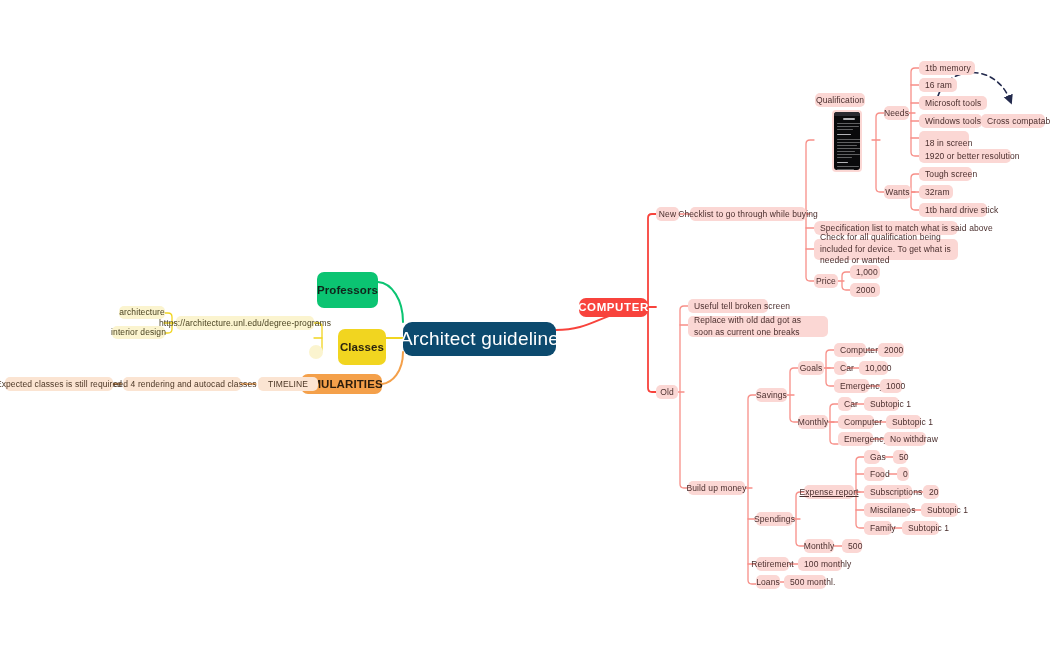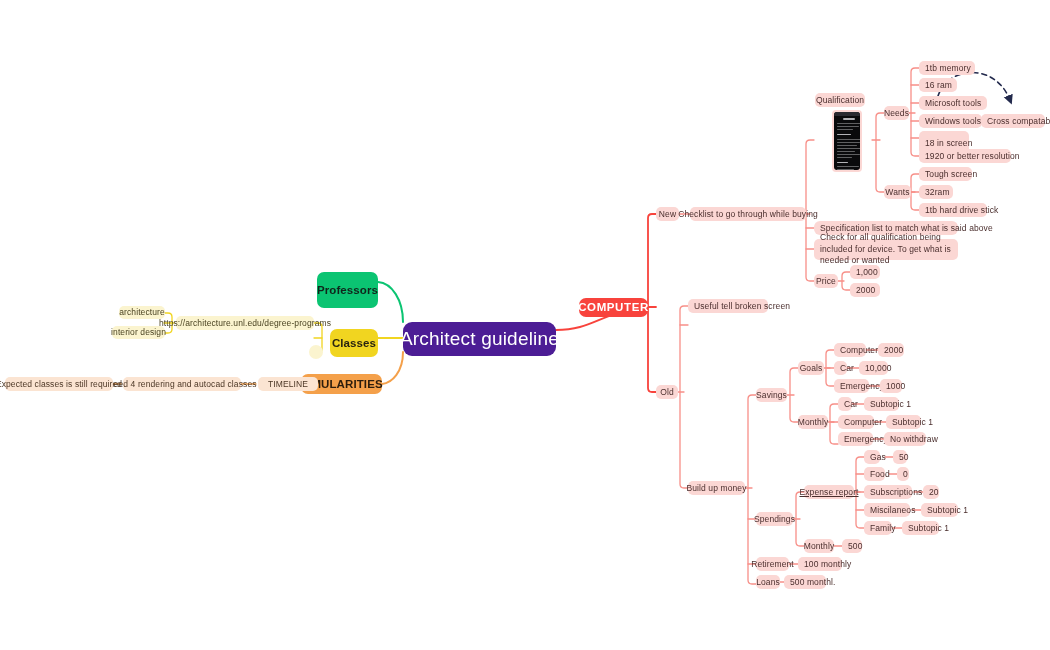--- a/index.html
+++ b/index.html
@@ -23,21 +23,21 @@
     justify-content:center;
     text-align:center;
     line-height:1.25;
     white-space:nowrap;
     letter-spacing:.1px;
   }
   .node.wrap{white-space:normal;}
 
   
   .root{
-    background:#4c1d95;color:#ffffff;
+    background:#0c4a6e;color:#ffffff;
     font-size:19px;border-radius:9px;
     padding:0 14px;letter-spacing:.2px;
   }
 
   
   .pill{font-size:11.5px;font-weight:bold;border-radius:7px;color:#1b1b1b;}
   .pill.green{background:#0bc472;color:#10251b;}
   .pill.yellow{background:#f1d520;color:#2a2410;}
   .pill.orange{background:#f4a04a;color:#2b1c0c;}
   .pill.red{background:#f8433c;color:#ffffff;letter-spacing:.6px;}
@@ -170,21 +170,21 @@
     <defs>
       <marker id="arrowhead" markerWidth="7" markerHeight="7" refX="3" refY="3" orient="auto">
         <path d="M0,0 L6,3 L0,6 z" fill="#232a4d"></path>
       </marker>
     </defs>
   </svg>
 
   <div class="node root" style="left:403px;top:322px;width:153px;height:34px;">Architect guideline</div>
 
   <div class="node pill green" style="left:317px;top:272px;width:61px;height:36px;">Professors</div>
-  <div class="node pill yellow" style="left:330px;top:329px;width:48px;height:28px;text-align:right;">Classes</div>
+  <div class="node pill yellow" style="left:338px;top:329px;width:48px;height:36px;text-align:right;">Classes</div>
   <div class="node pill orange" style="left:301px;top:374px;width:81px;height:20px;">SIMULARITIES</div>
   <div class="node pill red" style="left:579px;top:298px;width:69px;height:19px;">COMPUTER</div>
 
   <div class="node chip cream" style="left:176px;top:316px;width:138px;height:14px;">https://architecture.unl.edu/degree-programs</div>
   <div class="node chip cream" style="left:119px;top:306px;width:46px;height:13px;">architecture</div>
   <div class="node chip cream" style="left:112px;top:326px;width:53px;height:13px;">interior design</div>
 
   <div class="node chip peach" style="left:258px;top:377px;width:60px;height:14px;">TIMELINE</div>
   <div class="node chip peach" style="left:123px;top:377px;width:118px;height:14px;">Need 4 rendering and autocad classes</div>
   <div class="node chip peach" style="left:5px;top:377px;width:108px;height:14px;">Expected classes is still required</div>
@@ -230,20 +230,21 @@
   <div class="node chip pink lft" style="left:919px;top:203px;width:68px;height:14px;">1tb hard drive stick</div>
 
   <div class="node chip pink lft" style="left:814px;top:221px;width:144px;height:14px;border-radius:6px;">Specification list to match what is said above</div>
   <div class="node chip pink wrap" style="left:814px;top:239px;width:144px;height:21px;font-size:8.5px;">Check for all qualification being included for device. To get what is needed or wanted</div>
   <div class="node chip pink" style="left:814px;top:274px;width:24px;height:14px;">Price</div>
   <div class="node chip pink lft" style="left:850px;top:265px;width:30px;height:14px;">1,000</div>
   <div class="node chip pink lft" style="left:850px;top:283px;width:30px;height:14px;">2000</div>
 
   <div class="node chip pink" style="left:656px;top:385px;width:22px;height:14px;">Old</div>
   <div class="node chip pink lft" style="left:688px;top:299px;width:80px;height:14px;">Useful tell broken screen</div>
+  <div class="node chip pink wrap" style="left:688px;top:316px;width:140px;height:21px;">Replace with old dad got as soon as current one breaks</div>
   <div class="node chip pink" style="left:688px;top:481px;width:57px;height:14px;">Build up money</div>
 
   <div class="node chip pink" style="left:756px;top:388px;width:31px;height:14px;">Savings</div>
 
   <div class="node chip pink" style="left:798px;top:361px;width:26px;height:14px;">Goals</div>
   <div class="node chip pink lft" style="left:834px;top:343px;width:32px;height:14px;">Computer</div>
   <div class="node chip pink lft" style="left:878px;top:343px;width:26px;height:14px;">2000</div>
   <div class="node chip pink lft" style="left:834px;top:361px;width:13px;height:14px;">Car</div>
   <div class="node chip pink lft" style="left:859px;top:361px;width:29px;height:14px;">10,000</div>
   <div class="node chip pink lft" style="left:834px;top:379px;width:35px;height:14px;">Emergency</div>

